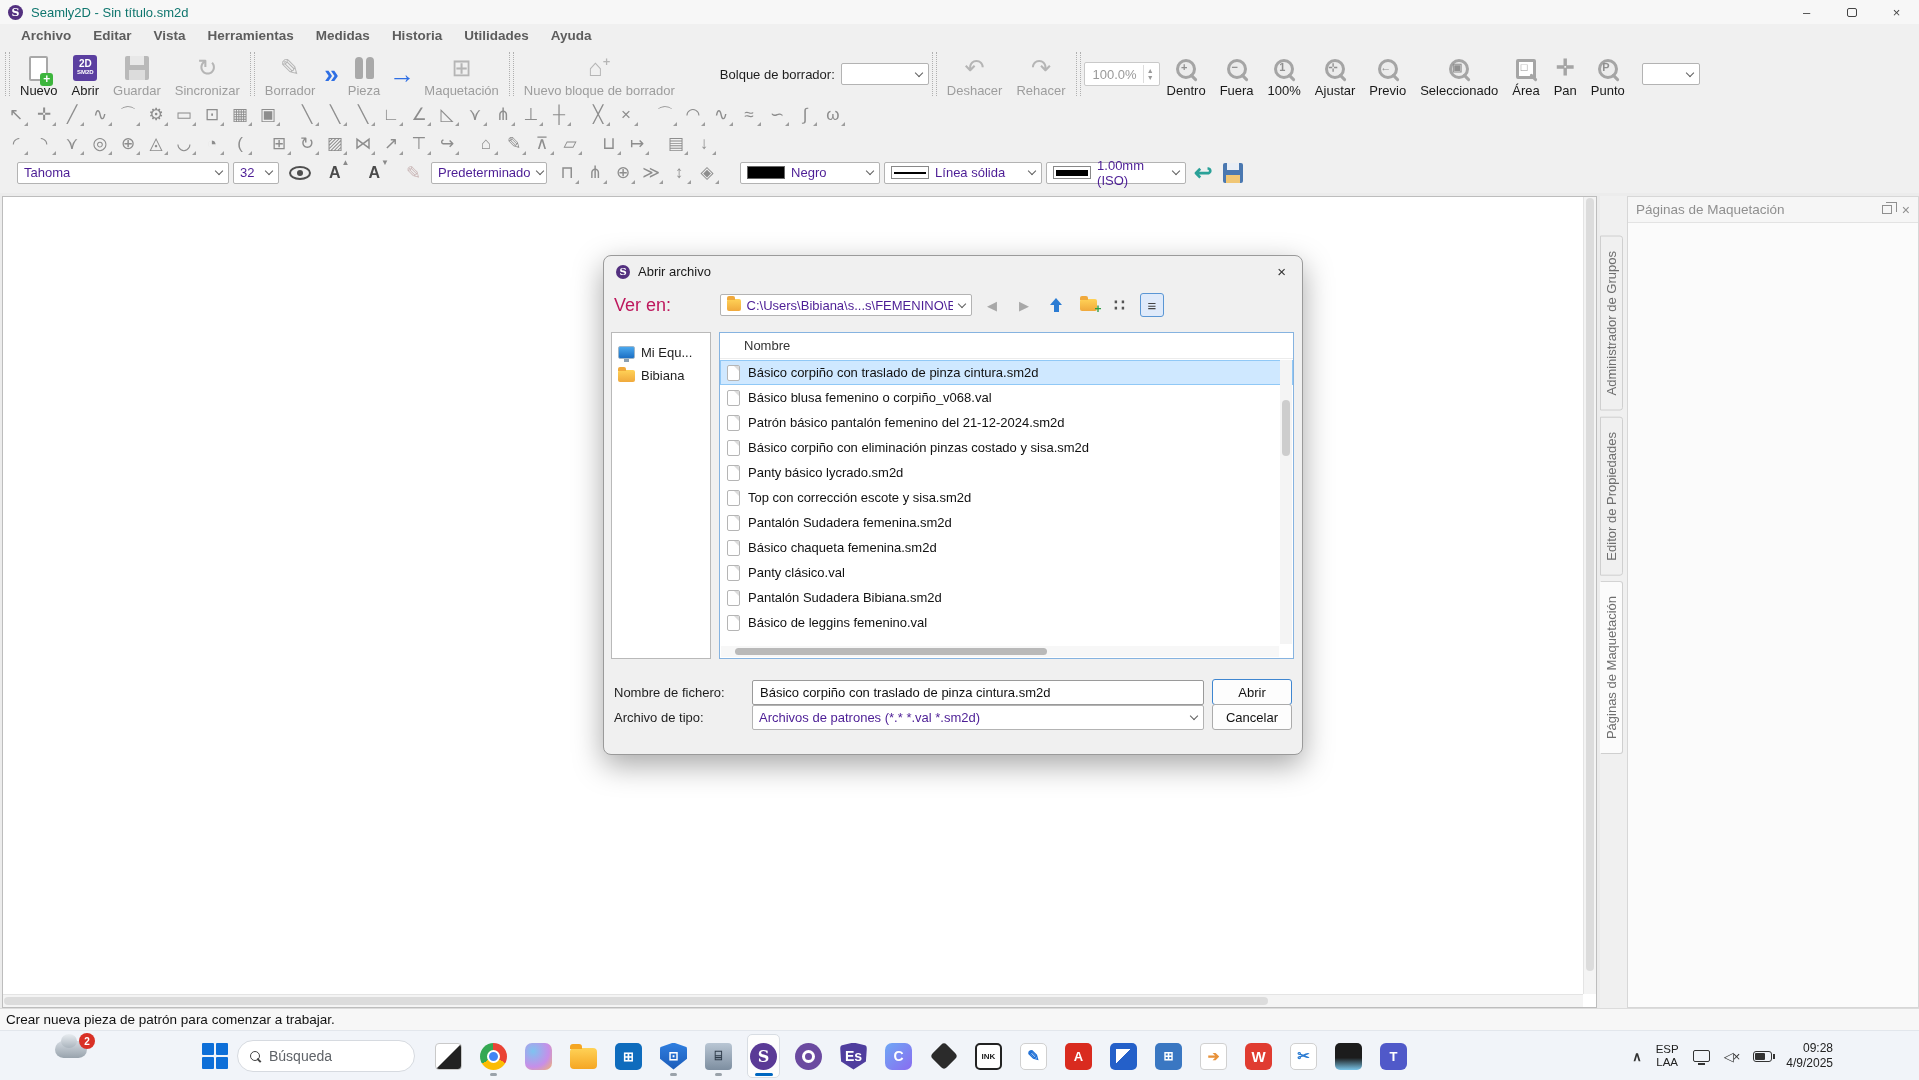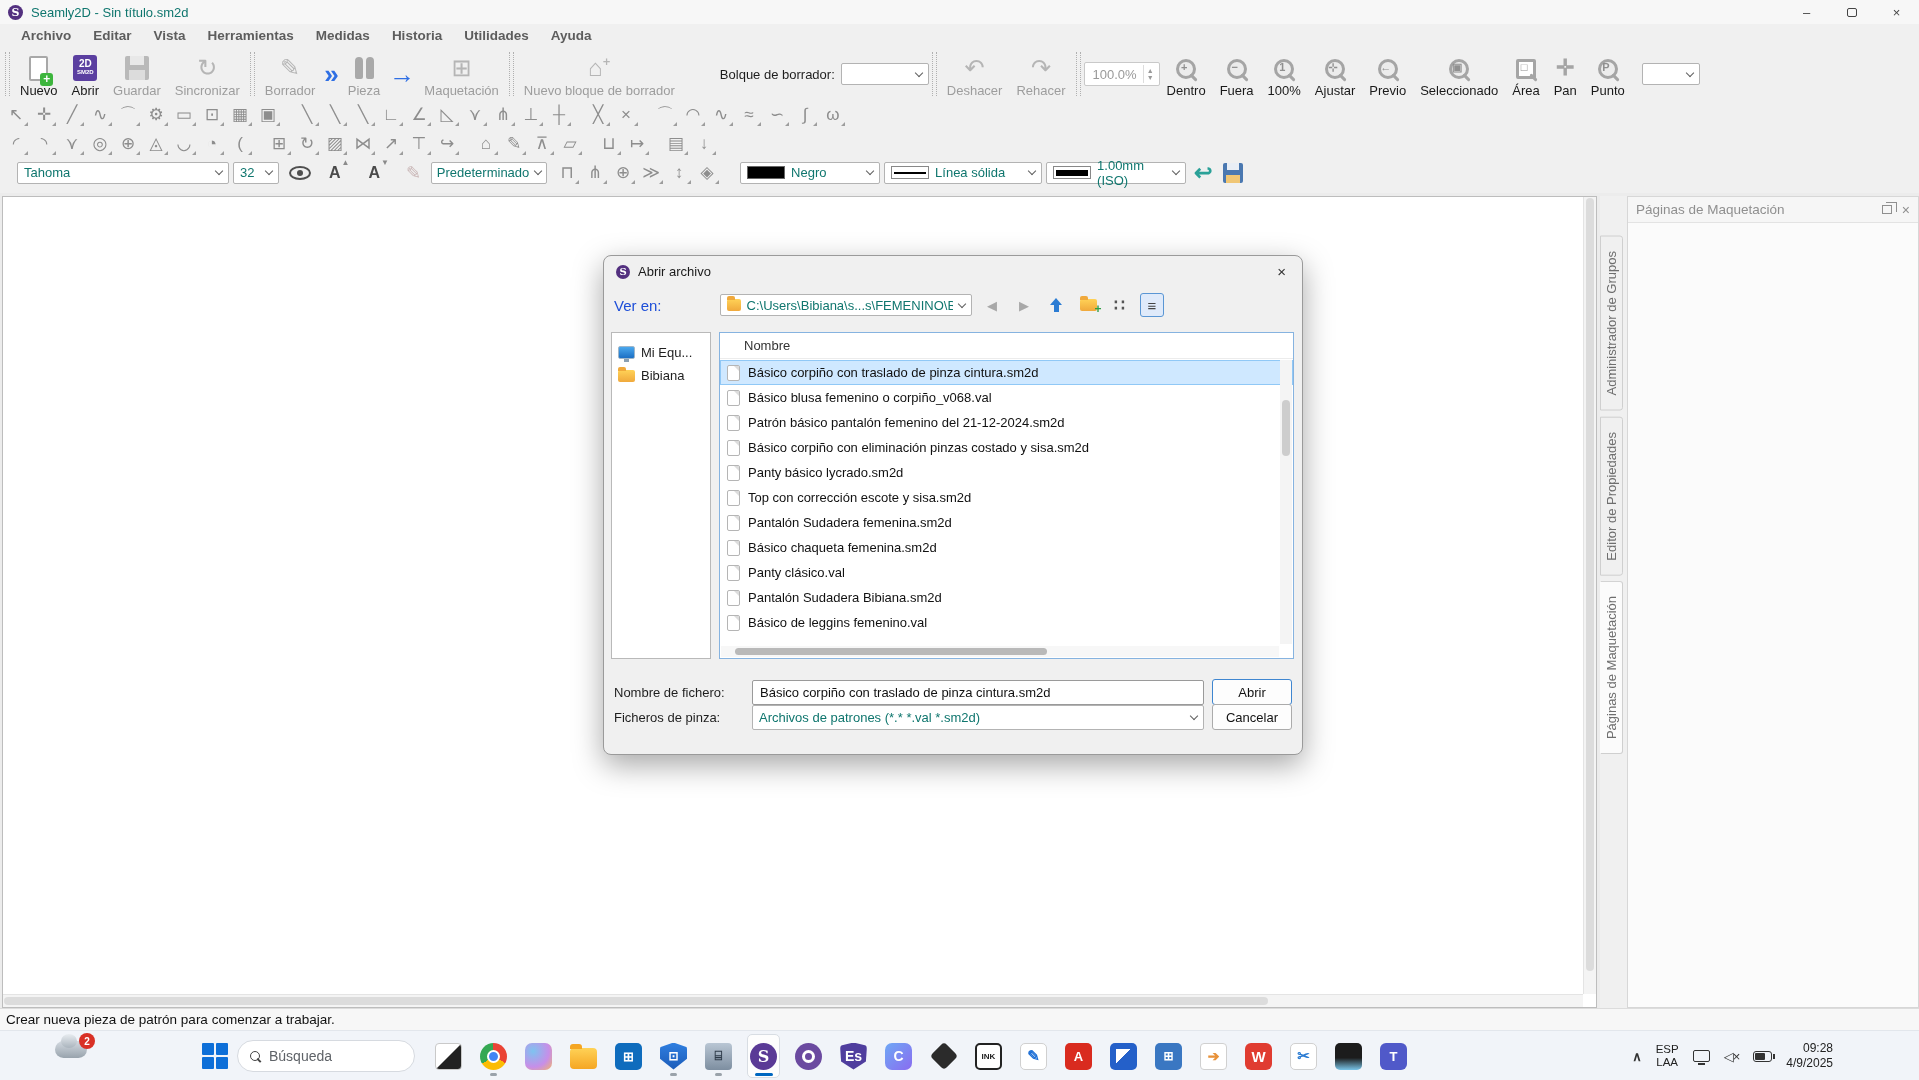--- a/index.html
+++ b/index.html
@@ -34,21 +34,21 @@
              display:flex; flex-direction:column; align-items:center; justify-content:center; line-height:9px; }
   .icon-2d small{ font-size:6px; }
   .icon-floppy { width:24px; height:24px; background:#b9b9b9; border-radius:2px; position:relative; }
   .icon-floppy::before { content:""; position:absolute; top:0; left:5px; width:14px; height:9px; background:#e8e8e8; }
   .icon-floppy::after { content:""; position:absolute; bottom:0; left:4px; width:16px; height:10px; background:#dcdcdc; }
   .glyph { color:#b5b5b5; font-size:24px; line-height:24px; }
   .icon-piece { display:flex; gap:3px; }
   .icon-piece i { width:8px; height:22px; background:#a9a9a9; border-radius:4px 4px 2px 2px; }
   .flow-arrow { color:#2f6fe4; font-size:26px; font-weight:bold; display:flex; align-items:center; padding:0 2px; }
   .combo { background:#fff; border:1px solid #b3b3b3; border-radius:2px; height:22px; display:flex; align-items:center;
-           padding:0 6px; font-size:13px; color:#0f766e; gap:6px;justify-content:center; }
+           padding:0 6px; font-size:13px; color:#4c1d95; gap:6px; }
   .chev { width:6px; height:6px; border-right:1.5px solid #5f5f5f; border-bottom:1.5px solid #5f5f5f;
           transform:rotate(45deg); margin-left:auto; margin-top:-3px; flex:none; }
   .inline-label { font-size:13px; color:#1e1e1e; display:flex; align-items:center; }
   .spin { background:#fff; border:1px solid #c9c9c9; border-radius:2px; height:24px; display:flex; align-items:center;
           font-size:13px; color:#9a9a9a; padding:0 2px 0 8px; }
   .spin .arrows { display:flex; flex-direction:column; font-size:7px; color:#9a9a9a; line-height:7px; margin-left:6px;
                   border-left:1px solid #ddd; padding:2px 3px; }
   .mag { position:relative; width:24px; height:24px; flex:none; }
   .mag::before { content:""; position:absolute; top:1px; left:2px; width:14px; height:14px; border:3px solid #a5a5a5;
                  border-radius:50%; background:#ececec; }
@@ -179,21 +179,21 @@
   .bat-ic::after { content:""; position:absolute; left:1px; top:1px; bottom:1px; width:60%; background:#333; border-radius:1px; }
   .clock { font-size:12px; color:#222; text-align:right; line-height:15px; }
 
   
   .dialog { position:absolute; left:603px; top:255px; width:700px; height:500px; background:#f0f0f0;
             border:1px solid #9a9a9a; border-radius:8px; box-shadow:0 10px 30px rgba(0,0,0,.35); }
   .dlg-title { height:31px; display:flex; align-items:center; padding:0 12px; gap:8px; }
   .dlg-title-text { font-size:13px; color:#1a1a1a; }
   .dlg-x { margin-left:auto; font-size:15px; color:#333; padding:0 4px; }
   .dlg-row1 { display:flex; align-items:center; margin:6px 10px 8px 10px; gap:8px; }
-  .dlg-label { font-size:15px; color:#1d4ed8; }
+  .dlg-label { font-size:18px; color:#be185d; }
   .lookin-label { width:98px; }
   .lookin-combo { width:252px; }
   .nav-btn { width:24px; height:24px; display:flex; align-items:center; justify-content:center; border-radius:3px; }
   .nav-arrow { color:#a8a8a8; font-size:13px; }
   .up-arrow { position:relative; width:12px; height:14px; }
   .up-arrow::before { content:""; position:absolute; left:0; top:0; border-left:6px solid transparent;
                       border-right:6px solid transparent; border-bottom:7px solid #2b7cd3; }
   .up-arrow::after { content:""; position:absolute; left:3.5px; top:6px; width:5px; height:8px; background:#2b7cd3; }
   .mini-folder { width:17px; height:12px; background:linear-gradient(#ffd257,#f0a93c); border-radius:2px; position:relative; }
   .mini-folder::before { content:""; position:absolute; top:-3px; left:0; width:8px; height:4px; background:#f0a93c;
@@ -629,21 +629,21 @@
       </div>
     </div>
     <div class="dlg-bottom-row fname-row">
       <span class="bottom-label">Nombre de fichero:</span>
       <div class="text-input">
           <span>Básico corpiño con traslado de pinza cintura.sm2d</span>
         </div>
       <div class="dlg-btn btn-open">Abrir</div>
     </div>
     <div class="dlg-bottom-row ftype-row">
-      <span class="bottom-label">Ficheros de pinza:</span>
+      <span class="bottom-label">Archivo de tipo:</span>
       <div class="combo type-combo">
         <span>Archivos de patrones (*.* *.val *.sm2d)</span>
         <span class="chev"></span>
       </div>
       <div class="dlg-btn btn-cancel">Cancelar</div>
     </div>
   </div>
 
   <div class="statusbar">
     <span class="status-text">Crear nueva pieza de patrón para comenzar a trabajar.</span>

